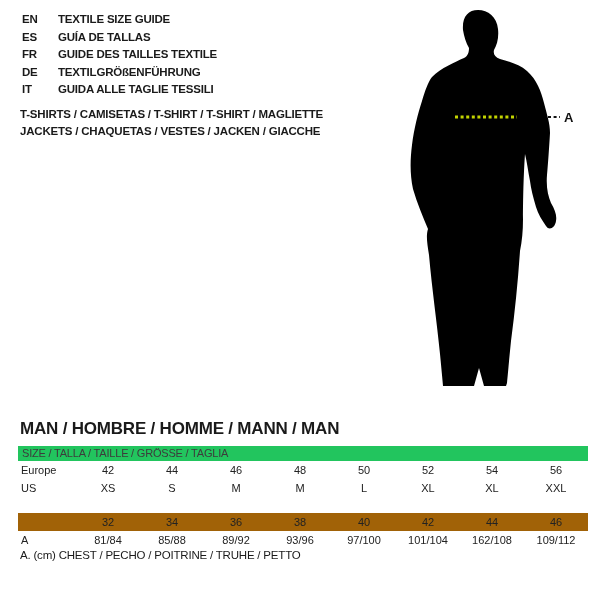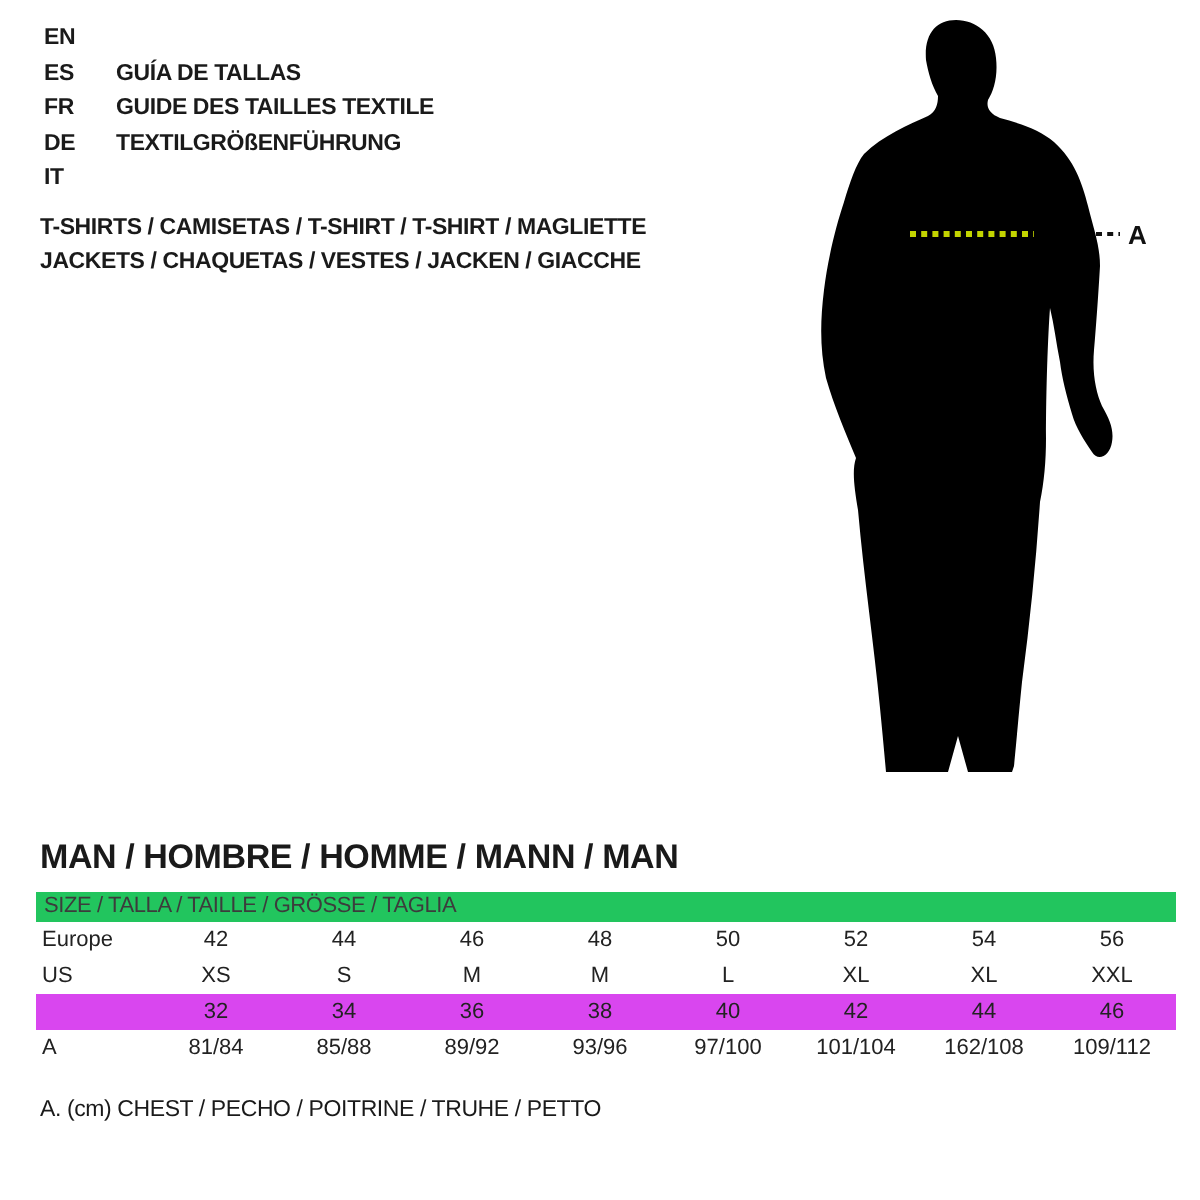--- a/index.html
+++ b/index.html
@@ -35,35 +35,37 @@
 
   
   .footnote{left:20px;top:549px;font-size:11.5px;font-weight:normal;letter-spacing:-0.2px;}
 </style>
 </head>
 <body>
 
 <div class="abs lang-list" id="lang-list">
     <div class="lang-row">
       <span class="lang-code">EN</span>
+      <span>TEXTILE SIZE GUIDE</span>
     </div>
     <div class="lang-row">
       <span class="lang-code">ES</span>
       <span>GUÍA DE TALLAS</span>
     </div>
     <div class="lang-row">
       <span class="lang-code">FR</span>
       <span>GUIDE DES TAILLES TEXTILE</span>
     </div>
     <div class="lang-row">
       <span class="lang-code">DE</span>
       <span>TEXTILGRÖßENFÜHRUNG</span>
     </div>
     <div class="lang-row">
       <span class="lang-code">IT</span>
+      <span>GUIDA ALLE TAGLIE TESSILI</span>
     </div>
   </div>
 
 <div class="abs categories">
   <div>T-SHIRTS / CAMISETAS / T-SHIRT / T-SHIRT / MAGLIETTE</div>
   <div>JACKETS / CHAQUETAS / VESTES / JACKEN / GIACCHE</div>
 </div>
 
 <svg class="abs figure-svg" width="200" height="385" viewBox="0 0 200 385" xmlns="http://www.w3.org/2000/svg">
   <path id="silhouette" fill="#000000" d="
@@ -122,21 +124,21 @@
         <div class="row-label">US</div>
         <div class="cell">XS</div>
         <div class="cell">S</div>
         <div class="cell">M</div>
         <div class="cell">M</div>
         <div class="cell">L</div>
         <div class="cell">XL</div>
         <div class="cell">XL</div>
         <div class="cell">XXL</div>
       </div>
-      <div class="table-row alt" style="background: #d946ef;">
+      <div class="table-row alt" style="background: #a16207; margin-top: 16px;">
         <div class="row-label"></div>
         <div class="cell">32</div>
         <div class="cell">34</div>
         <div class="cell">36</div>
         <div class="cell">38</div>
         <div class="cell">40</div>
         <div class="cell">42</div>
         <div class="cell">44</div>
         <div class="cell">46</div>
       </div>

